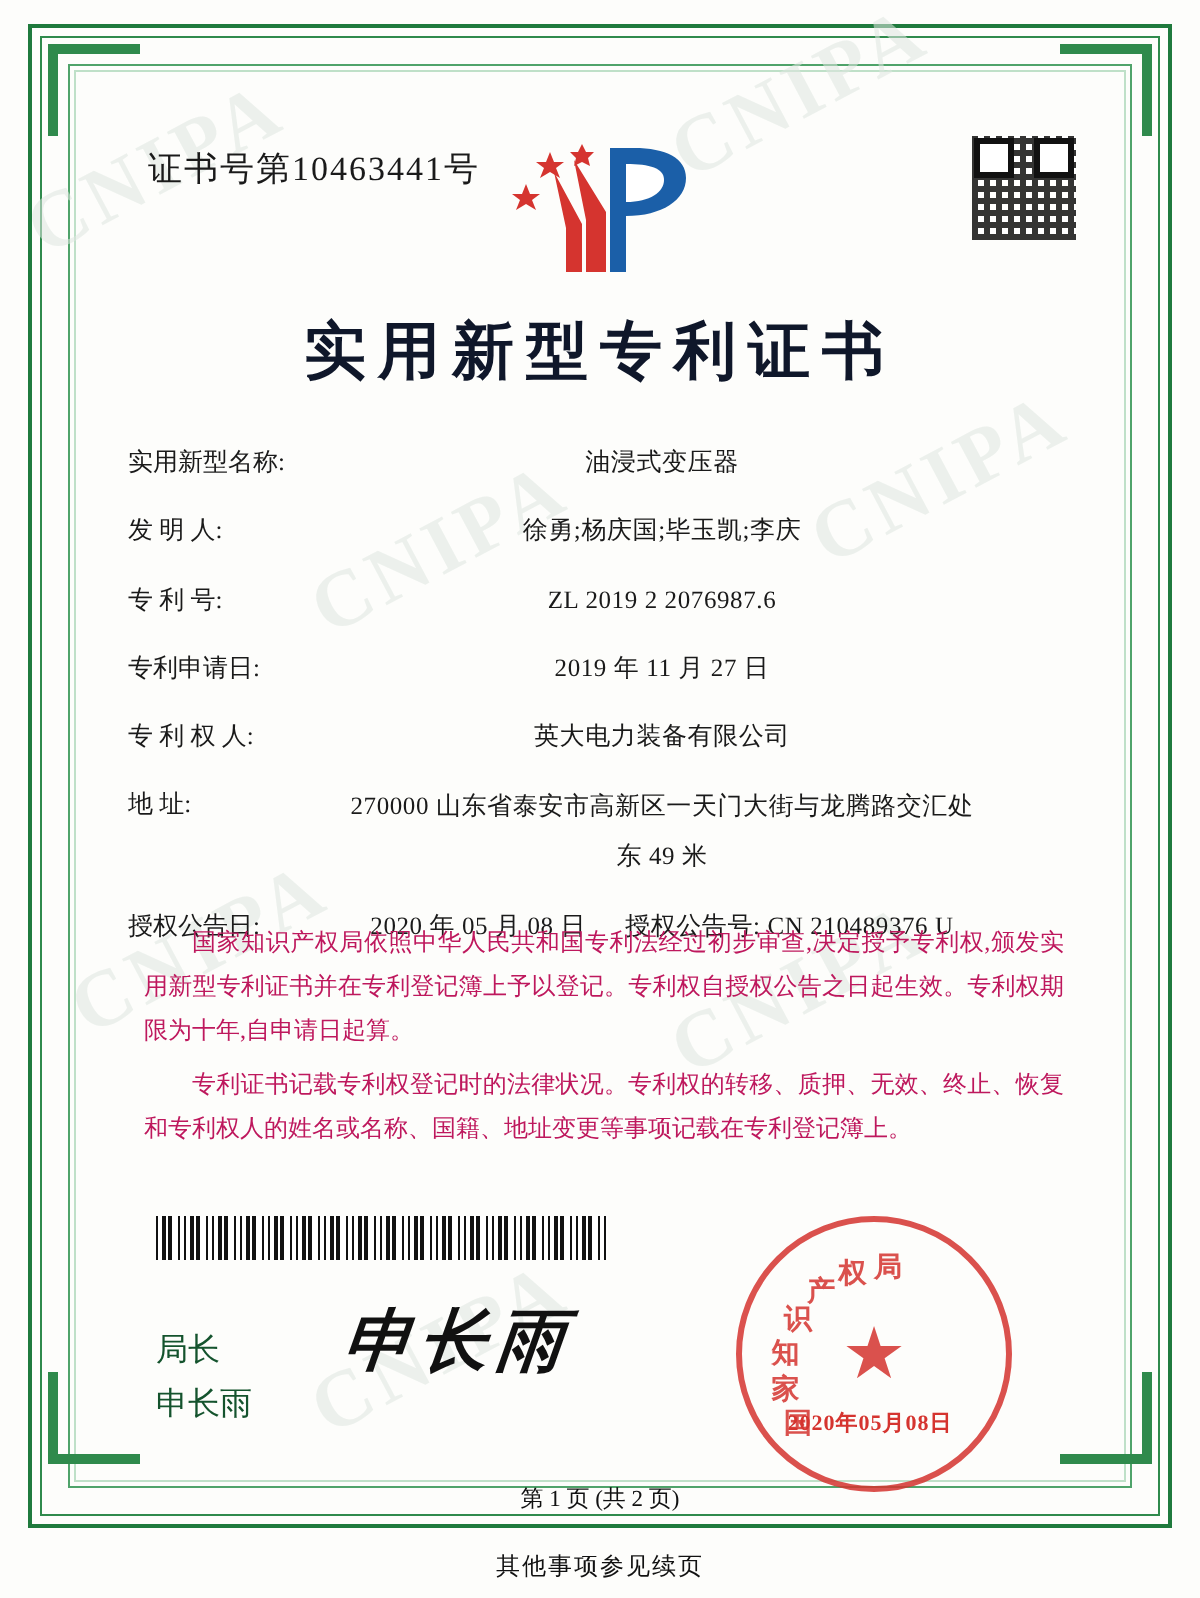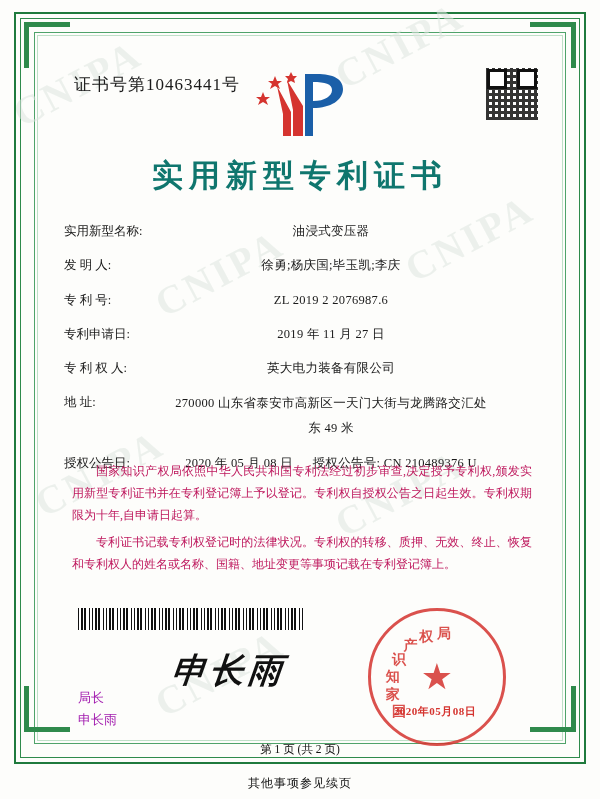--- a/index.html
+++ b/index.html
@@ -126,21 +126,21 @@
 
   
   .title {
     position: absolute;
     left: 0; right: 0;
     top: 155px;
     text-align: center;
     font-size: 31px;
     font-weight: bold;
     letter-spacing: 6px;
-    color: #0f766e;
+    color: #0f172a;
     font-family: "Liberation Serif", "DejaVu Serif", serif;
   }
 
   
   .fields {
     position: absolute;
     left: 64px; top: 222px;
     width: 450px;
     font-size: 12.5px;
     color: #1a1a1a;
@@ -192,24 +192,24 @@
     width: 226px; height: 22px;
     background:
       repeating-linear-gradient(90deg,
         #111 0 1px, #fff 1px 3px, #111 3px 5px, #fff 5px 6px,
         #111 6px 8px, #fff 8px 11px, #111 11px 12px, #fff 12px 14px);
   }
 
   
   .sig-label {
     position: absolute;
-    left: 78px; top: 687px;
-    font-size: 13px;
+    left: 78px; top: 662px;
+    font-size: 16px;
     line-height: 1.7;
-    color: #a21caf;
+    color: #14532d;
   }
   .sig-script {
     position: absolute;
     left: 172px; top: 648px;
     font-size: 34px;
     font-family: "DejaVu Serif", serif;
     font-style: italic;
     font-weight: bold;
     color: #111;
     letter-spacing: 4px;

